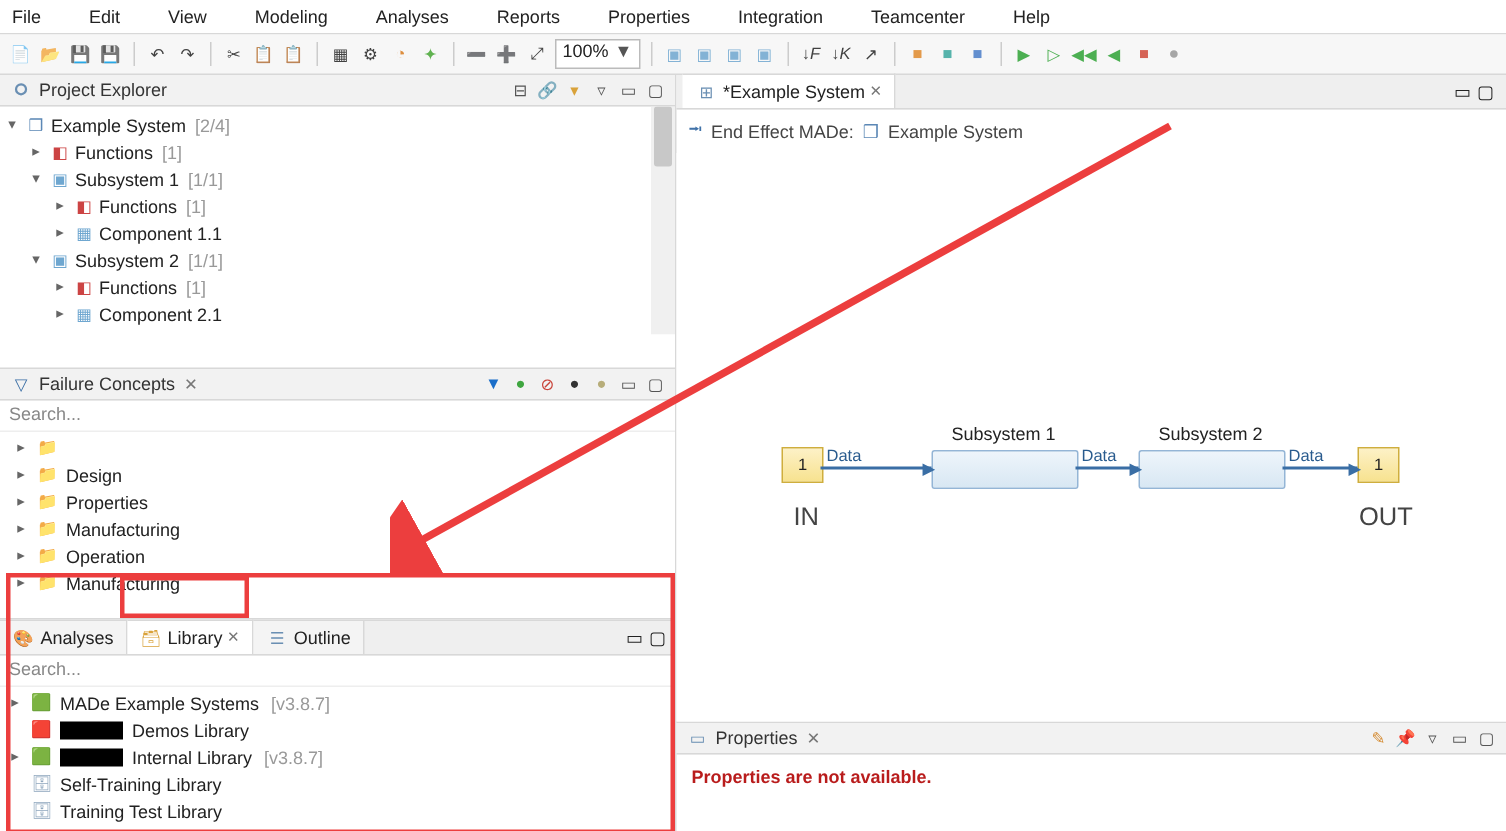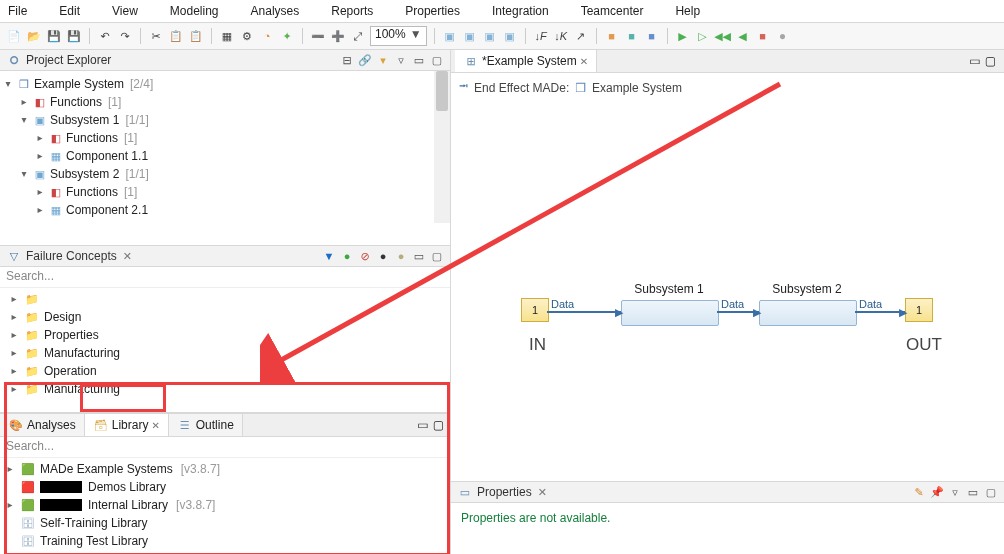--- a/index.html
+++ b/index.html
@@ -215,21 +215,21 @@
     font-size:11px;
     color:#295b8e;
   }
   
   .props {
     border-top:1px solid #d8d8d8;
     display:flex;
     flex-direction:column;
     height:72px;
   }
-  .props-body { padding:8px 10px; color:#15803d; }
+  .props-body { padding:8px 10px; color:#b91c1c;font-weight:bold; }
   
   .anno-arrow {
     position:absolute;
     pointer-events:none;
   }
   .anno-rect {
     position:absolute;
     border:3px solid #ec3e3e;
     pointer-events:none;
   }

